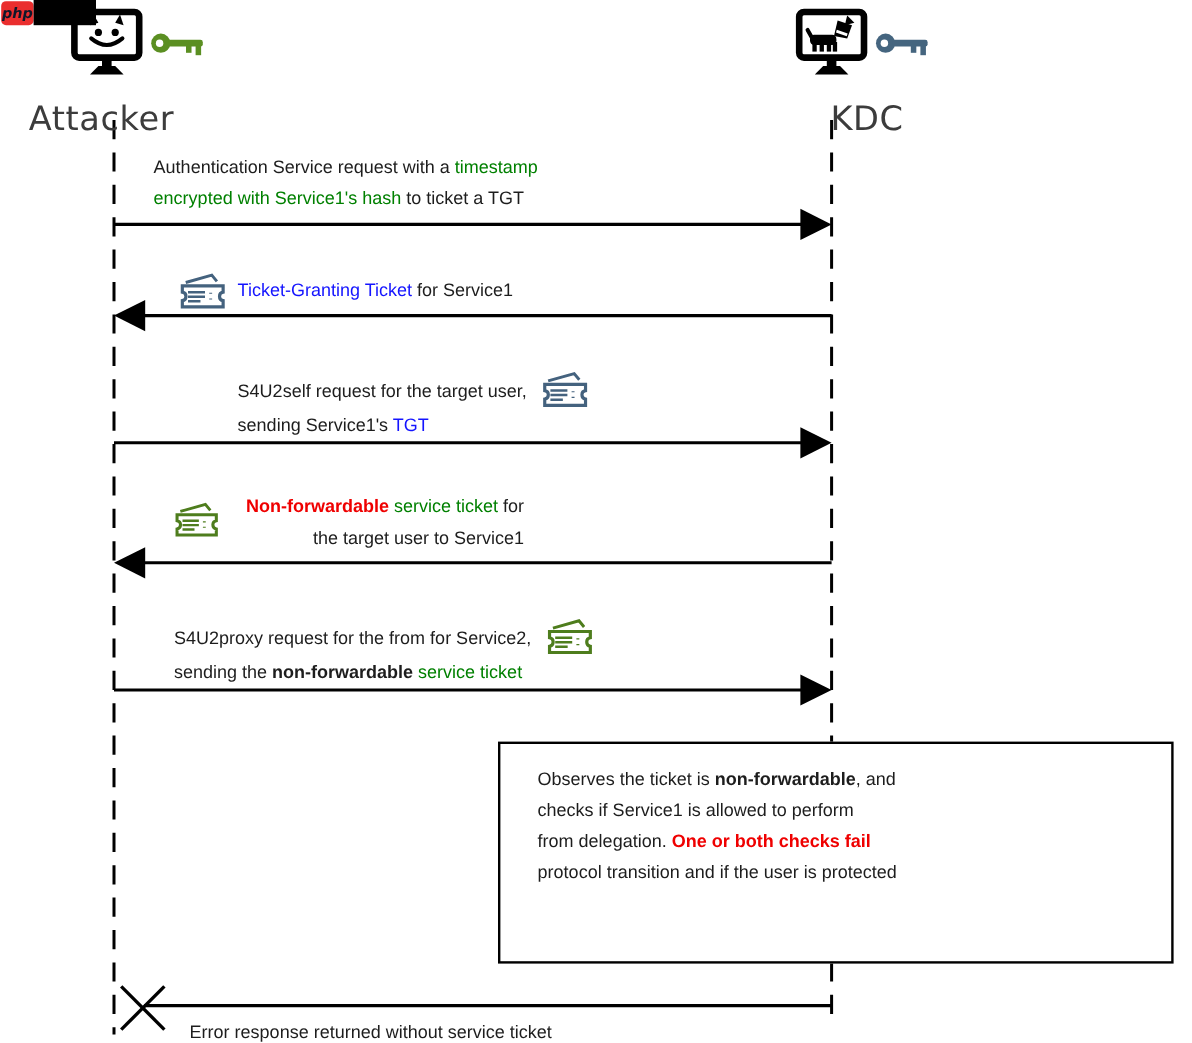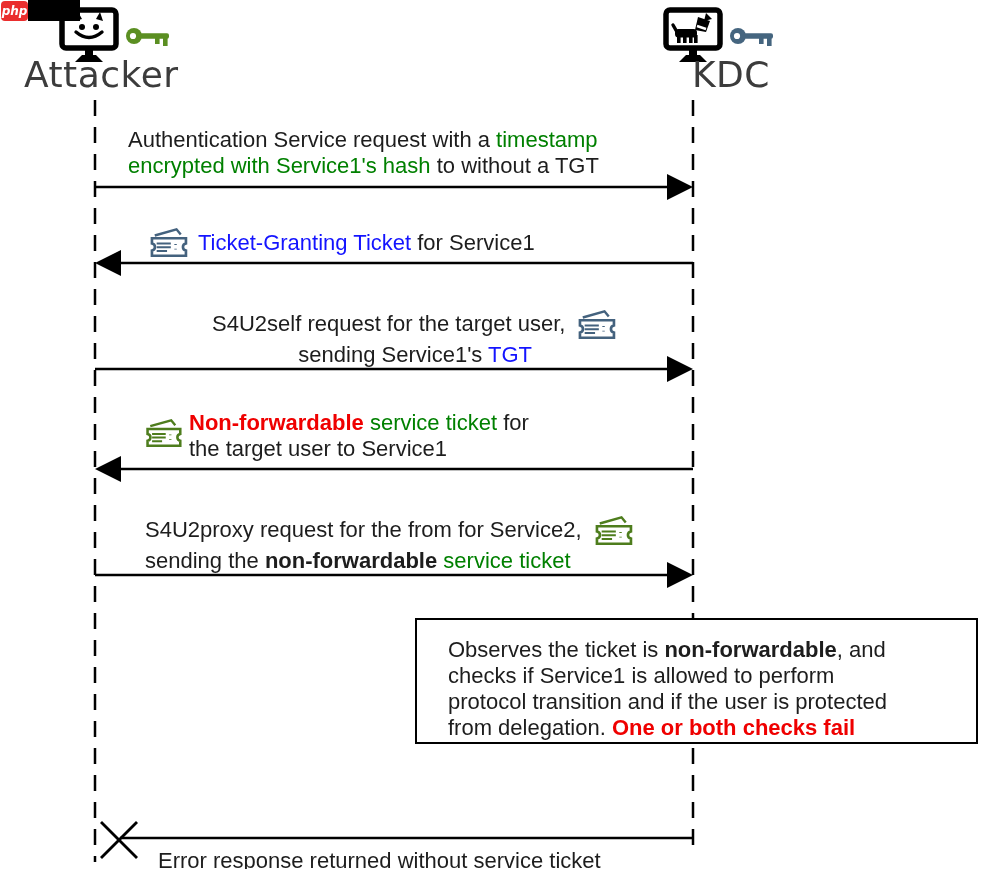--- a/index.html
+++ b/index.html
@@ -8,36 +8,36 @@
     --key_green:#5b8f22; --key_blue:#45657f;
     --badge_red:#ea2e2e; --label_gray:#3c3c3c; --ink:#000;
   }
   html,body{margin:0;padding:0;background:#fff;}
   .stage{
     position:relative; width:993px; height:869px; background:#fff;
     font-family:"Liberation Sans", sans-serif; color:#1d1d1d; overflow:hidden;
   }
   .overlay{position:absolute; left:0; top:0; z-index:1;}
   .abs{position:absolute; z-index:2;}
-  .msg{font-size:22px; line-height:26px; white-space:nowrap;}
+  .msg{font-size:15px; line-height:26px; white-space:nowrap;}
   .c-green{color:var(--green);} .c-blue{color:var(--blue);} .c-red{color:var(--red);}
   .bold{font-weight:700;}
-  .actor-label{font-family:"DejaVu Sans", sans-serif; color:var(--label_gray); font-size:36px; line-height:36px; letter-spacing:.5px;}
+  .actor-label{font-family:"DejaVu Sans", sans-serif; color:var(--label_gray); font-size:28px; line-height:36px; letter-spacing:.5px;margin-top:24px;}
   .row{display:flex; align-items:center; gap:9px;}
-  .row-top{display:flex; align-items:flex-start; gap:6px;}
+  .row-top{display:flex; align-items:flex-start; gap:22px;text-align:right;}
   .ticket-inline{vertical-align:-11px; margin-left:9px;}
   .tk-blue{color:var(--ticket_blue);} .tk-green{color:var(--ticket_green);}
   .note{
-    box-sizing:border-box; width:563px; height:126px; background:#fff;
+    box-sizing:border-box; width:563px; height:185px; background:#fff;
     border:2.5px solid #000; padding:17px 24px 0 31px;
   }
   .note .msg{white-space:normal;}
   .badge{
     left:1px; top:1px; width:27px; height:20px; background:var(--badge_red);
-    border-radius:4px; color:#ffffff; font-style:italic; font-weight:700;
+    border-radius:4px; color:#0f172a; font-style:italic; font-weight:700;
     font-size:12px; display:flex; align-items:center; justify-content:center;
     font-family:"DejaVu Sans", sans-serif; z-index:4;
   }
   .banner{left:28px; top:0; width:52px; height:21px; background:#000; z-index:4;}
 </style>
 </head>
 <body>
 
 <div class="stage">
 
@@ -111,34 +111,34 @@
     <circle cx="9" cy="13" r="8" fill="currentColor"></circle>
     <circle cx="8" cy="13" r="3.1" fill="#fff"></circle>
     <rect x="15" y="10.2" width="29" height="5.6" rx="2" fill="currentColor"></rect>
     <rect x="30" y="14" width="4.6" height="7" fill="currentColor"></rect>
     <rect x="38" y="14" width="4.6" height="9" fill="currentColor"></rect>
   </svg>
   <div class="abs actor-label" style="left:692px; top:57px;">KDC</div>
 
   <div class="abs msg" style="left:128px; top:127px;">
     <div><span>Authentication Service request with a </span><span class="c-green">timestamp</span></div>
-    <div><span class="c-green">encrypted with Service1's hash</span><span> to without a TGT</span></div>
+    <div><span class="c-green">encrypted with Service1's hash</span><span> to ticket a TGT</span></div>
   </div>
 
   <div class="abs row" style="left:147px; top:226px;justify-content:space-between;">
     <svg class="tk-blue" width="42" height="34" viewBox="0 0 44 36">
       <path d="M8 10 L31 3.5 L35.5 9" fill="none" stroke="currentColor" stroke-width="2.6"></path>
       <path d="M5 13 H41 V18.5 A3.8 3.8 0 0 0 41 26 V31.5 H5 V26 A3.8 3.8 0 0 0 5 18.5 Z" fill="none" stroke="currentColor" stroke-width="2.8"></path>
       <path d="M10 18.5 H25 M10 22.5 H25 M10 26.5 H21" stroke="currentColor" stroke-width="2.2"></path>
       <path d="M30 19 v1 M30 24 v1" stroke="currentColor" stroke-width="2.6"></path>
     </svg>
     <span class="msg"><span class="c-blue">Ticket-Granting Ticket</span><span> for Service1</span></span>
   </div>
 
-  <div class="abs msg" style="left:212px; top:308px;text-align:center;">
+  <div class="abs msg" style="left:198px; top:308px;">
     <div><span><span>S4U2self request for the target user,</span></span><svg class="tk-blue ticket-inline" width="44" height="34" viewBox="0 0 44 36">
         <path d="M8 10 L31 3.5 L35.5 9" fill="none" stroke="currentColor" stroke-width="2.6"></path>
         <path d="M5 13 H41 V18.5 A3.8 3.8 0 0 0 41 26 V31.5 H5 V26 A3.8 3.8 0 0 0 5 18.5 Z" fill="none" stroke="currentColor" stroke-width="2.8"></path>
         <path d="M10 18.5 H25 M10 22.5 H25 M10 26.5 H21" stroke="currentColor" stroke-width="2.2"></path>
         <path d="M30 19 v1 M30 24 v1" stroke="currentColor" stroke-width="2.6"></path>
       </svg></div>
     <div><span>sending Service1's </span><span class="c-blue">TGT</span></div>
   </div>
 
   <div class="abs row-top" style="left:143px; top:410px;">
@@ -160,22 +160,22 @@
         <path d="M5 13 H41 V18.5 A3.8 3.8 0 0 0 41 26 V31.5 H5 V26 A3.8 3.8 0 0 0 5 18.5 Z" fill="none" stroke="currentColor" stroke-width="2.8"></path>
         <path d="M10 18.5 H25 M10 22.5 H25 M10 26.5 H21" stroke="currentColor" stroke-width="2.2"></path>
         <path d="M30 19 v1 M30 24 v1" stroke="currentColor" stroke-width="2.6"></path>
       </svg></div>
     <div><span>sending the </span><span class="bold">non-forwardable</span><span> </span><span class="c-green">service ticket</span></div>
   </div>
 
   <div class="abs note" style="left:415px; top:618px;">
     <div class="msg"><span>Observes the ticket is </span><span class="bold">non-forwardable</span><span>, and</span></div>
     <div class="msg"><span>checks if Service1 is allowed to perform</span></div>
+    <div class="msg"><span>from delegation. </span><span class="c-red bold">One or both checks fail</span></div>
     <div class="msg"><span>protocol transition and if the user is protected</span></div>
-    <div class="msg"><span>from delegation. </span><span class="c-red bold">One or both checks fail</span></div>
   </div>
 
   <div class="abs msg" style="left:158px; top:805px;margin-top:43px;">
     <div><span>Error response returned without service ticket</span></div>
   </div>
 
   <div class="abs badge">php</div>
   <div class="abs banner"></div>
 
 </div>

